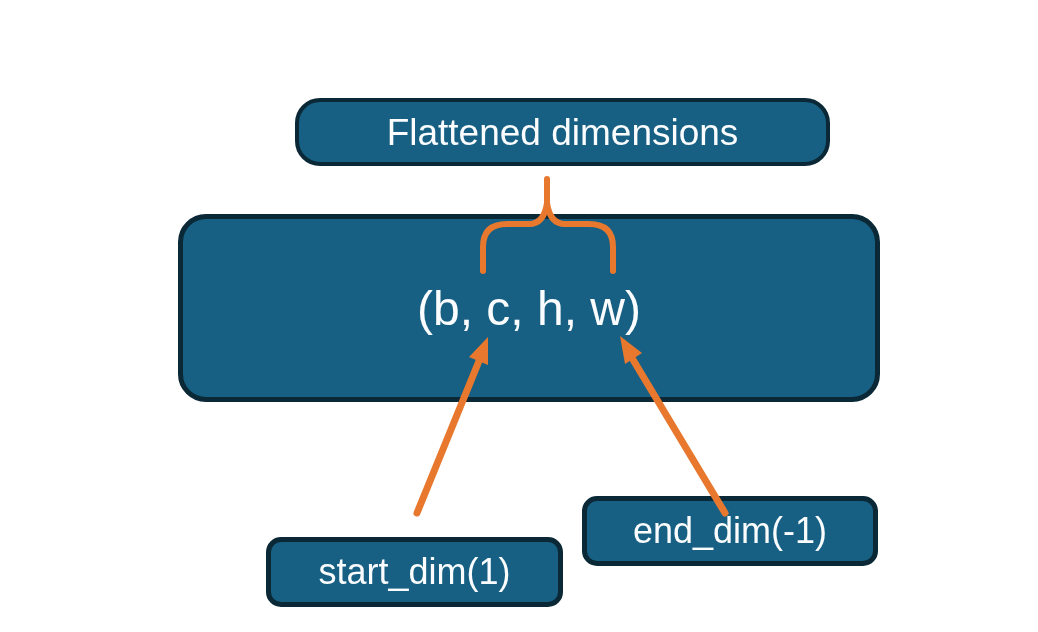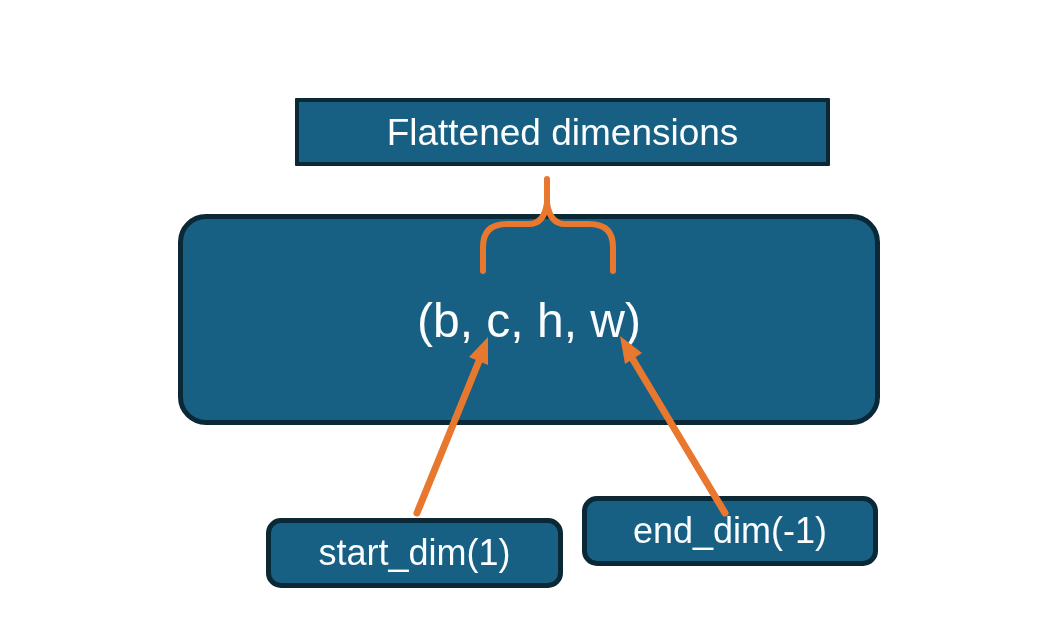--- a/index.html
+++ b/index.html
@@ -28,33 +28,33 @@
     display: flex;
     align-items: center;
     justify-content: center;
     text-align: center;
     line-height: 1;
   }
   .node-flattened {
     left: 295px; top: 98px;
     width: 535px; height: 68px;
     border: 4px solid var(--node-border);
-    border-radius: 1px;
+    border-radius: 25px;
     font-size: 37px;
   }
   .node-tuple {
     left: 178px; top: 214px;
-    width: 702px; height: 211px;
+    width: 702px; height: 188px;
     border: 5px solid var(--node-border);
     border-radius: 28px;
     font-size: 48px;
   }
   .node-tuple .label { margin-top: 2px; }
   .node-start-dim {
-    left: 266px; top: 518px;
+    left: 266px; top: 537px;
     width: 297px; height: 70px;
     border: 5px solid var(--node-border);
     border-radius: 15px;
     font-size: 36px;
   }
   .node-end-dim {
     left: 582px; top: 496px;
     width: 296px; height: 70px;
     border: 5px solid var(--node-border);
     border-radius: 15px;

